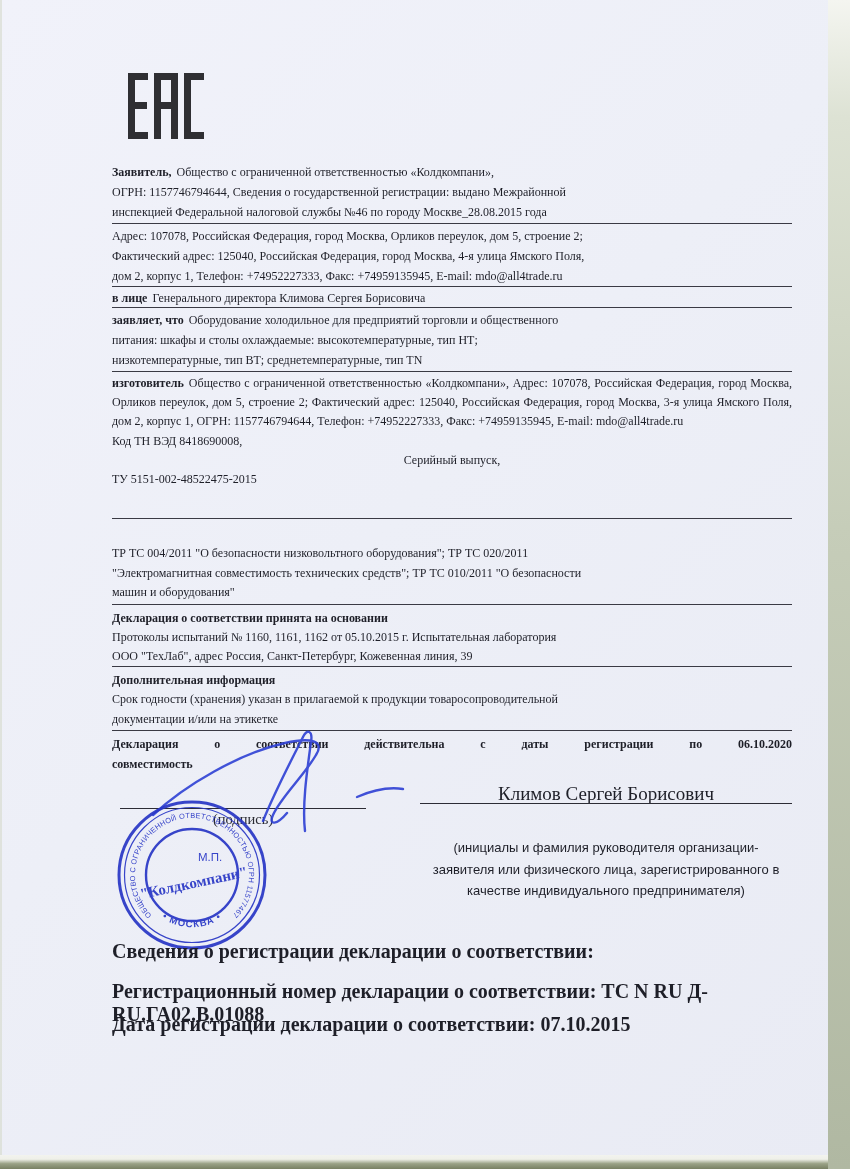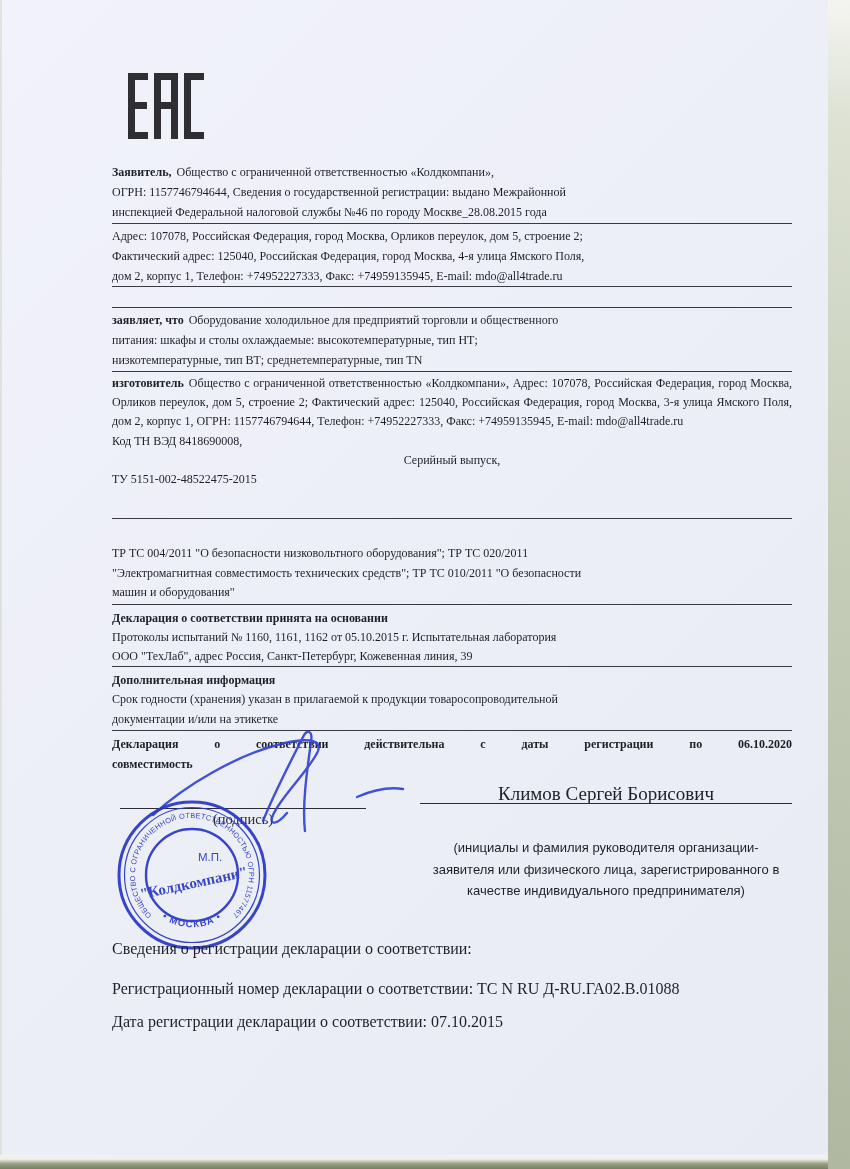--- a/index.html
+++ b/index.html
@@ -22,21 +22,21 @@
   .just{text-align:justify;}
   .justlast{text-align:justify;text-align-last:justify;font-weight:bold;}
   .bold{font-weight:bold;}
   .sline{position:absolute;height:0;border-top:1.3px solid #2c2c35;}
   .capl{position:absolute;left:120px;top:811px;width:246px;text-align:center;font-size:14.5px;color:#2a2b33;}
   .name{position:absolute;left:420px;top:783px;width:372px;text-align:center;font-size:19px;}
   .capr{position:absolute;left:420px;top:809px;width:372px;text-align:center;
         font-family:"Liberation Sans",sans-serif;font-size:13px;line-height:21.5px;white-space:pre-line;margin-top:28px;}
   .stamp{position:absolute;left:112px;top:795px;opacity:.93;}
   .sig{position:absolute;left:135px;top:723px;}
-  .reg{position:absolute;left:112px;width:690px;font-size:16px;font-weight:normal;}
+  .reg{position:absolute;left:112px;width:690px;font-size:20px;font-weight:bold;}
 </style>
 </head>
 <body>
 
 <div class="page">
 
   <div class="edge-l"></div>
   <div class="edge-b"></div>
   <div class="edge-r"></div>
 
@@ -60,20 +60,21 @@
   <div class="para" style="top:162px"><span class="lbl">Заявитель,</span><span class="pre">Общество с ограниченной ответственностью «Колдкомпани»,
 ОГРН: 1157746794644, Сведения о государственной регистрации: выдано Межрайонной
 инспекцией Федеральной налоговой службы №46 по городу Москве_28.08.2015 года</span></div>
   <div class="rule" style="top:223px"></div>
 
   <div class="para" style="top:226px"><span class="pre">Адрес: 107078, Российская Федерация, город Москва, Орликов переулок, дом 5, строение 2;
 Фактический адрес: 125040, Российская Федерация, город Москва, 4-я улица Ямского Поля,
 дом 2, корпус 1, Телефон: +74952227333, Факс: +74959135945, E-mail: mdo@all4trade.ru</span></div>
   <div class="rule" style="top:286px"></div>
 
+  <div class="para" style="top:288px"><span class="lbl">в лице</span><span>Генерального директора Климова Сергея Борисовича</span></div>
   <div class="rule" style="top:307px"></div>
 
   <div class="para" style="top:310px"><span class="lbl">заявляет, что</span><span class="pre">Оборудование холодильное для предприятий торговли и общественного
 питания: шкафы и столы охлаждаемые: высокотемпературные, тип НТ;
 низкотемпературные, тип ВТ; среднетемпературные, тип TN</span></div>
   <div class="rule" style="top:371px"></div>
 
   <div class="para just" style="top:374px;line-height:19.2px">
     <span class="lbl">изготовитель</span><span>Общество с ограниченной ответственностью «Колдкомпани», Адрес: 107078, Российская Федерация, город Москва, Орликов переулок, дом 5, строение 2; Фактический адрес: 125040, Российская Федерация, город Москва, 3-я улица Ямского Поля, дом 2, корпус 1, ОГРН: 1157746794644, Телефон: +74952227333, Факс: +74959135945, E-mail: mdo@all4trade.ru</span>
     <div style="text-align:left">Код ТН ВЭД 8418690008,</div>

